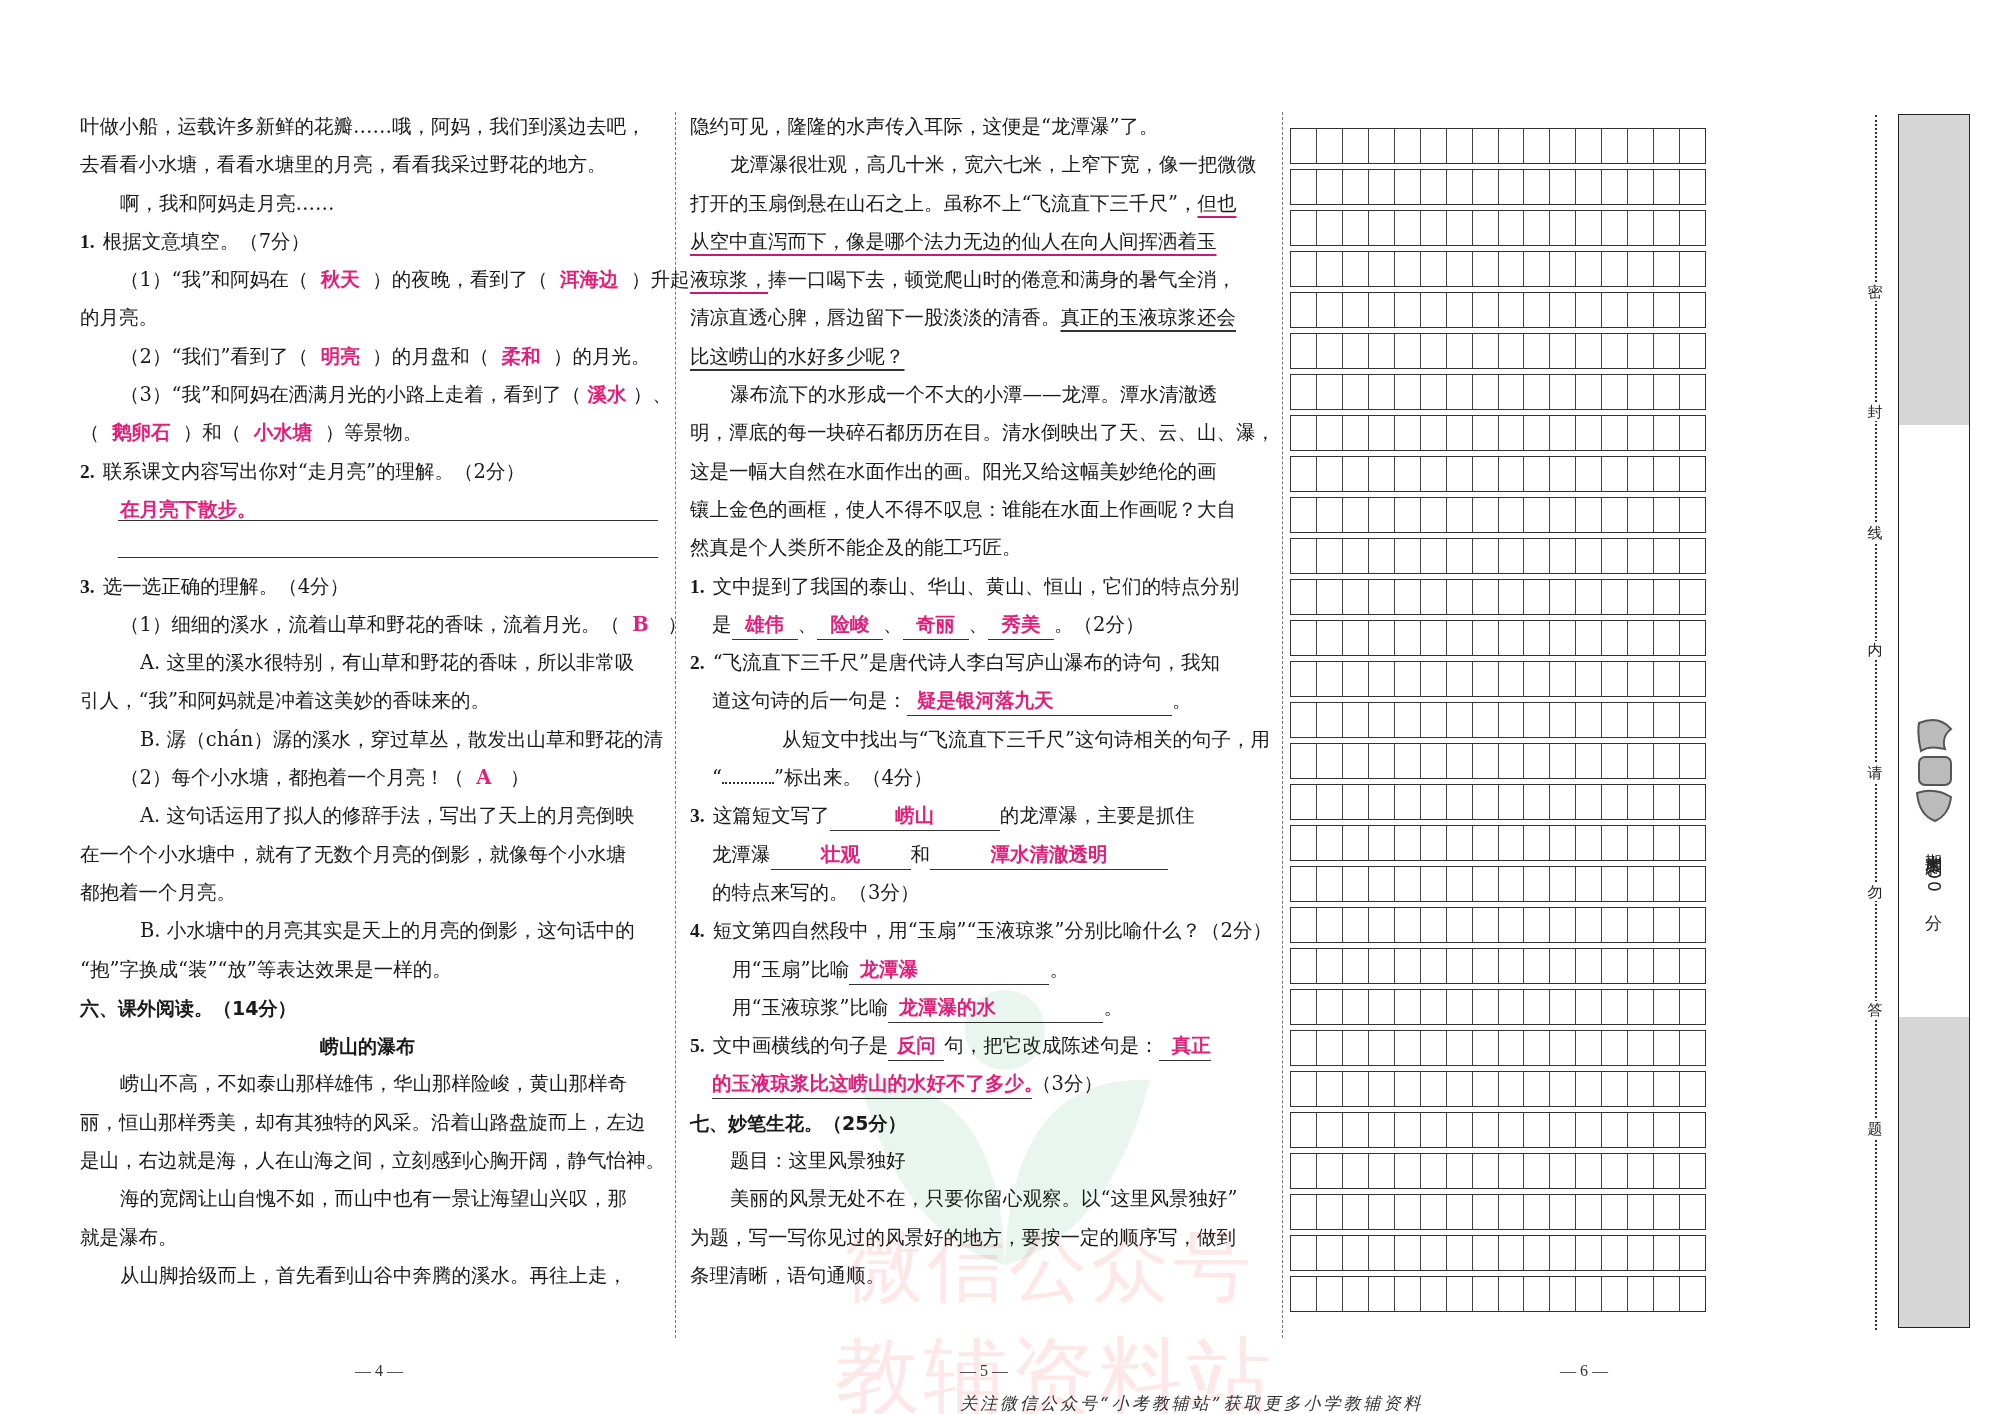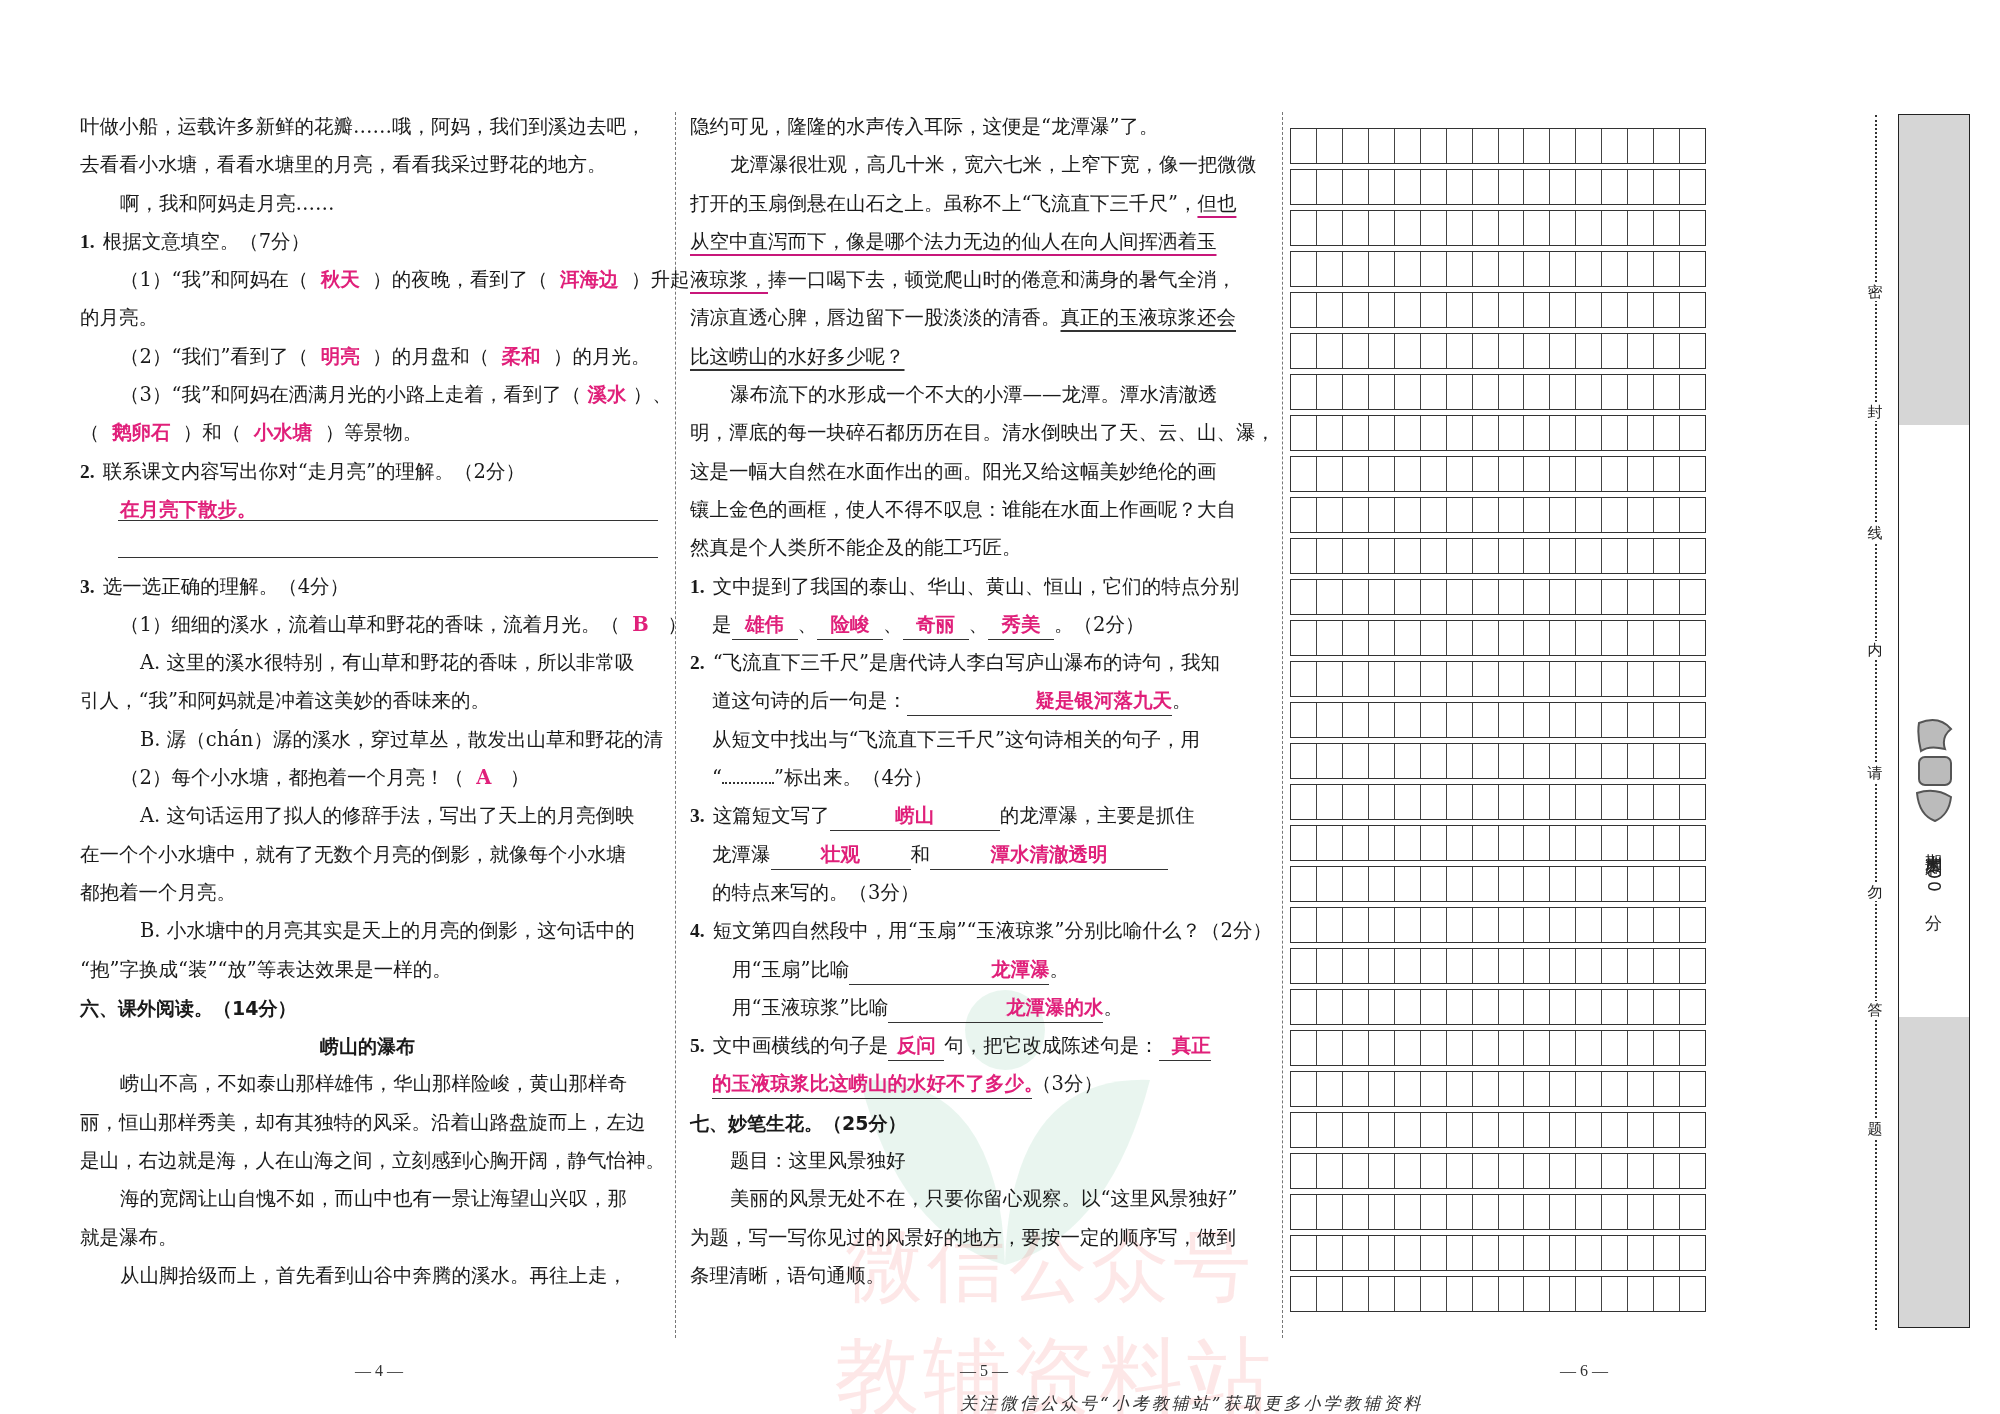--- a/index.html
+++ b/index.html
@@ -8,21 +8,21 @@
   .col { position:absolute; top:108px; font-size:19.5px; line-height:38.3px; }
   #col-left { left:80px; width:575px; }
   #col-mid { left:690px; width:580px; }
   .line { white-space:nowrap; height:38.3px; overflow:visible; }
   .ind { padding-left:40px; }
   .ind2 { padding-left:60px; }
   .qnum { font-weight:bold; font-family:"Liberation Serif",serif; margin-right:8px; }
   .sect { font-family:"DejaVu Sans","Liberation Sans",sans-serif; font-weight:bold; font-size:19px; }
   .title { text-align:center; font-family:"DejaVu Sans","Liberation Sans",sans-serif; font-weight:bold; font-size:19px; }
   .ans { color:#e0207a; font-weight:bold;text-align:center; }
-  .blank { display:inline-block; border-bottom:1.5px solid #333; text-align:right; vertical-align:baseline; line-height:28px; }
+  .blank { display:inline-block; border-bottom:1.5px solid #333; text-align:left; vertical-align:baseline; line-height:28px; }
   .blank.c { text-align:center; }
   .ul-pink { text-decoration:underline; text-decoration-color:#c8177a; text-underline-offset:6px; text-decoration-thickness:1.5px; }
   .ul-dark { text-decoration:underline; text-decoration-color:#333; text-underline-offset:6px; text-decoration-thickness:1.5px; }
   .wavy { display:inline-block; width:52px; border-bottom:2px dotted #333; }
   .fullrule { position:absolute; left:118px; width:540px; border-top:1.5px solid #333; }
   .vdash { position:absolute; top:112px; height:1226px; border-left:1.5px dashed #777; }
   .pageno { position:absolute; top:1362px; font-size:16px; font-family:"Liberation Serif",serif; color:#333; }
   .footer { position:absolute; top:1392px; left:960px; font-size:17px; color:#333; letter-spacing:3px; font-family:"DejaVu Serif",serif; font-style:italic; }
   
   #grid { position:absolute; left:1290px; top:128px; width:416px; }
@@ -136,21 +136,21 @@
   <div class="line" style="padding-left:22px;">
     <span>是</span><span class="blank c ans" style="width:66px;">雄伟</span><span>、</span><span class="blank c ans" style="width:66px;">险峻</span><span>、</span><span class="blank c ans" style="width:66px;">奇丽</span><span>、</span><span class="blank c ans" style="width:66px;">秀美</span><span>。（2分）</span>
   </div>
 
   <div class="line">
     <span class="qnum">2.</span><span>“飞流直下三千尺”是唐代诗人李白写庐山瀑布的诗句，我知</span>
   </div>
   <div class="line" style="padding-left:22px;">
     <span>道这句诗的后一句是：</span><span class="blank ans" style="width:255px; padding-left:10px;">疑是银河落九天</span><span>。</span>
   </div>
-  <div class="line" style="padding-left:22px;">从短文中找出与“飞流直下三千尺”这句诗相关的句子，用</div>
+  <div class="line" style="padding-left:22px;text-align:right;">从短文中找出与“飞流直下三千尺”这句诗相关的句子，用</div>
   <div class="line" style="padding-left:22px;">
     <span>“</span><span class="wavy"></span><span>”标出来。（4分）</span>
   </div>
 
   <div class="line">
     <span class="qnum">3.</span><span>这篇短文写了</span><span class="blank c ans" style="width:170px;">崂山</span><span>的龙潭瀑，主要是抓住</span>
   </div>
   <div class="line" style="padding-left:22px;">
     <span>龙潭瀑</span><span class="blank c ans" style="width:140px;">壮观</span><span>和</span><span class="blank c ans" style="width:238px;">潭水清澈透明</span>
   </div>

